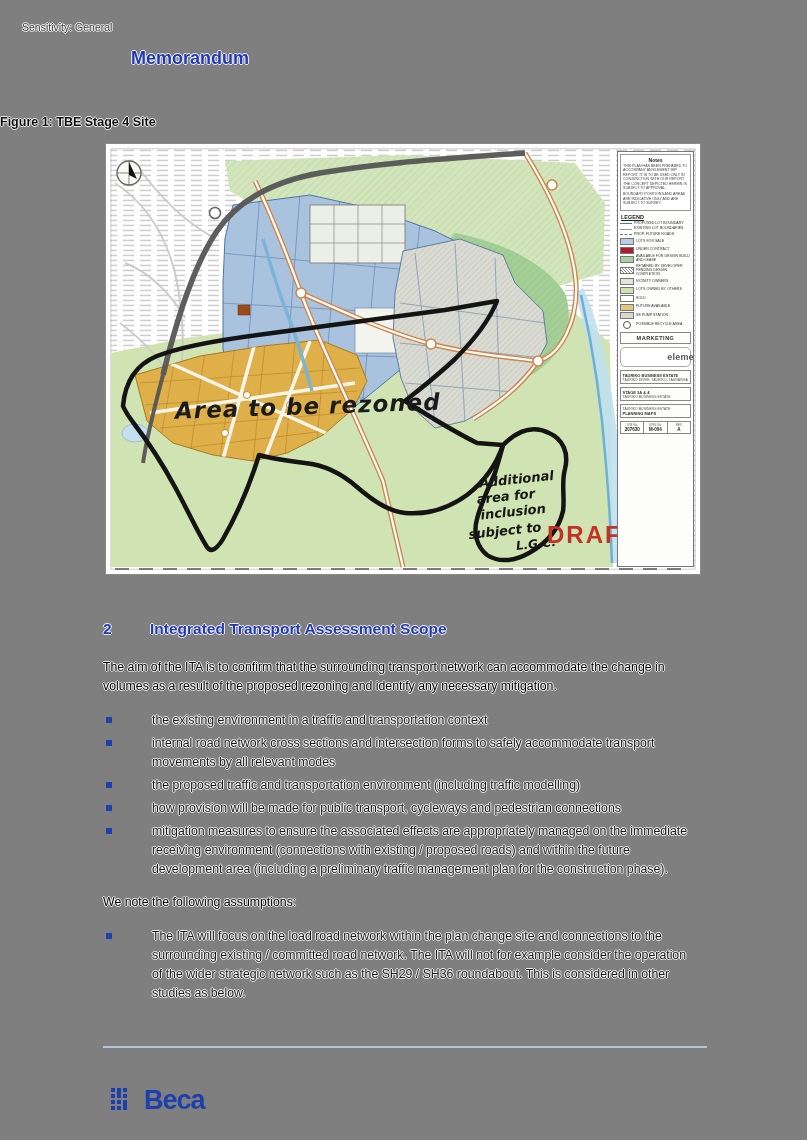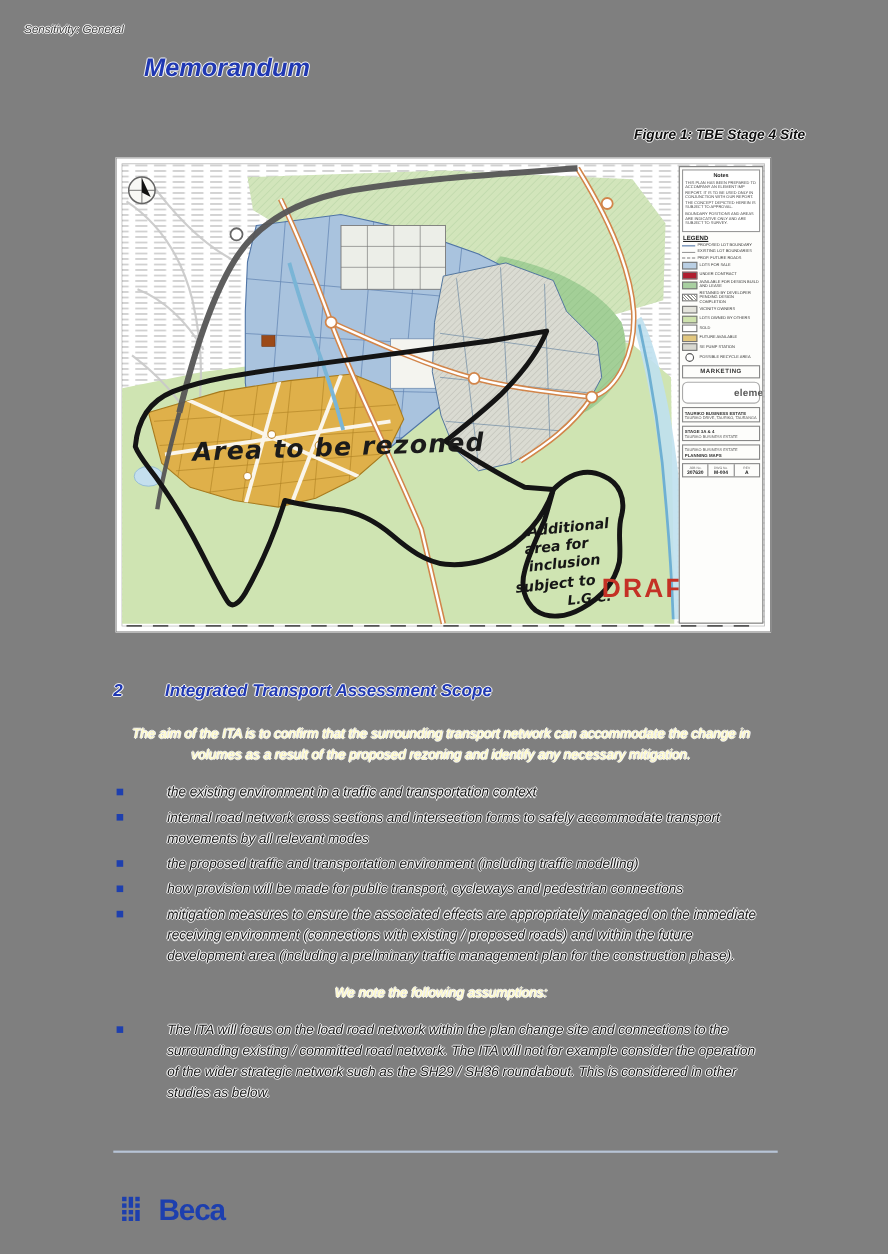--- a/index.html
+++ b/index.html
@@ -1,22 +1,22 @@
 <!DOCTYPE html>
 <html><head>
 <meta charset="utf-8">
 <style>
   html,body{margin:0;padding:0;background:#7f7f7f;}
   .page{position:relative;width:807px;height:1140px;background:#7f7f7f;overflow:hidden;
         font-family:"Liberation Sans", sans-serif;color:#1c1c1c;}
   .halo{text-shadow:1px 0 0 rgba(255,255,255,.85),-1px 0 0 rgba(255,255,255,.85),
-        0 1px 0 rgba(255,255,255,.85),0 -1px 0 rgba(255,255,255,.85);font-style:italic;}
+        0 1px 0 rgba(255,255,255,.85),0 -1px 0 rgba(255,255,255,.85);}
   .sensitivity{position:absolute;left:22px;top:21px;font-size:10.5px;color:#3f3f3f;}
-  .memo-title{position:absolute;left:103px;top:48px;font-size:23px;font-weight:bold;color:#2038b2;padding-left:28px;}
-  .fig-caption{position:absolute;left:0;top:115px;width:732px;text-align:right;
+  .memo-title{position:absolute;left:103px;top:48px;font-size:18px;font-weight:bold;color:#2038b2;padding-left:28px;}
+  .fig-caption{position:absolute;left:0;top:115px;width:732px;text-align:left;
                font-size:12.5px;font-weight:bold;color:#0c0c0c;}
   
   .map{position:absolute;left:105px;top:143px;width:596px;height:432px;background:#fff;overflow:hidden;}
   .map svg{position:absolute;left:0;top:0;}
   .panel{position:absolute;left:512px;top:8px;width:77px;height:416px;background:#fdfdfb;
          border:1px solid #777;box-sizing:border-box;padding:2px 2px;overflow:hidden;
          font-family:"Liberation Sans",sans-serif;color:#2e2e2e;}
   .pbox{border:1px solid #999;background:#fff;margin-bottom:3px;padding:2px;overflow:hidden;}
   .pbox-title{font-size:5px;font-weight:bold;text-align:center;margin-bottom:1px;color:#222;}
   .pnote{font-size:3.6px;line-height:4.4px;color:#444;margin-bottom:2px;}
@@ -40,21 +40,21 @@
   .tb-line2{font-size:3.5px;color:#555;}
   .tb-cells{display:flex;border:1px solid #888;}
   .tb-cell{flex:1;border-right:1px solid #888;padding:1px;text-align:center;}
   .tb-cell:last-child{border-right:none;}
   .tb-cell .lab{font-size:3px;color:#666;display:block;}
   .tb-cell .val{font-size:4.5px;font-weight:bold;color:#222;display:block;}
   
   .content{position:absolute;left:103px;top:620px;width:596px;}
   .sec-head{display:flex;color:#2038b2;font-weight:bold;font-size:15.5px;margin-bottom:20px;}
   .sec-num{width:47px;}
-  .content p{margin:0 0 14px 0;font-size:12.3px;line-height:1.58;color:#fef9c3;text-align:center;}
+  .content p{margin:0 0 14px 0;font-size:12.3px;line-height:1.58;color:#000000;}
   .bullets{margin:0 0 14px 0;}
   .bullet{display:flex;margin-bottom:4px;gap:29px;}
   .bmark{flex:0 0 auto;width:6px;height:6px;background:#1e3fae;margin:6px 11px 0 3px;}
   .btext{font-size:12.3px;line-height:1.55;color:#181818;}
   .divider{position:absolute;left:103px;top:1046px;width:604px;height:2px;background:#b7c4d6;}
   .beca{position:absolute;left:110px;top:1085px;display:flex;align-items:center;}
   .beca-word{font-size:27px;font-weight:bold;color:#1d3fae;letter-spacing:-1px;margin-left:4px;}
   .footer-right{position:absolute;right:100px;top:1077px;width:320px;text-align:right;
                 font-size:9px;line-height:13px;color:#4a4a4a;}
 </style>

